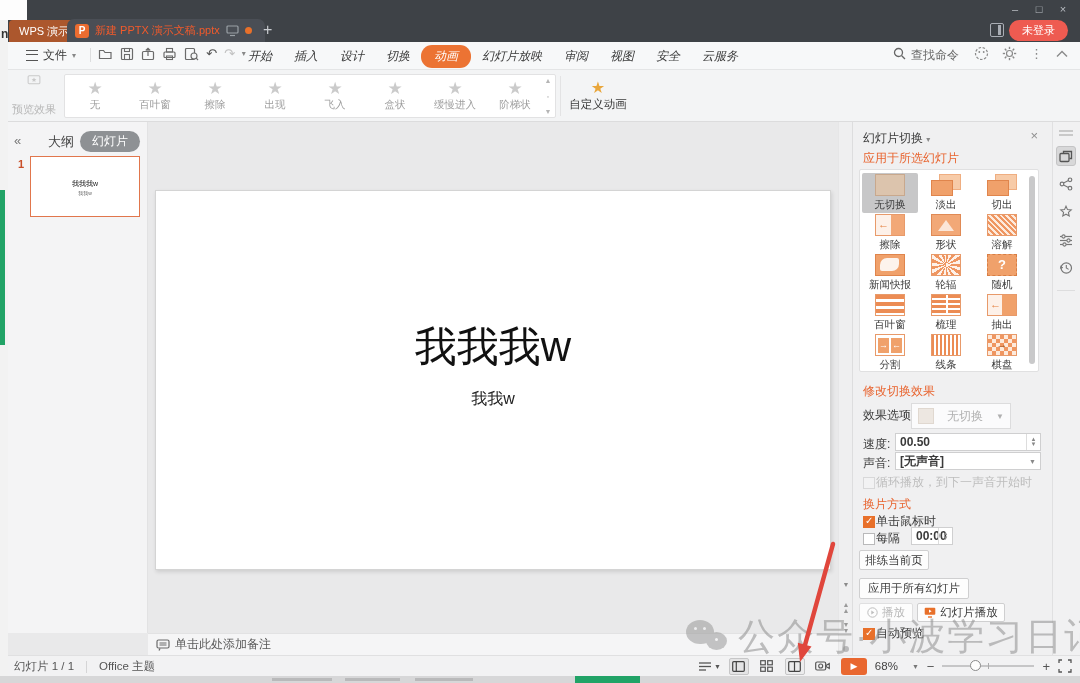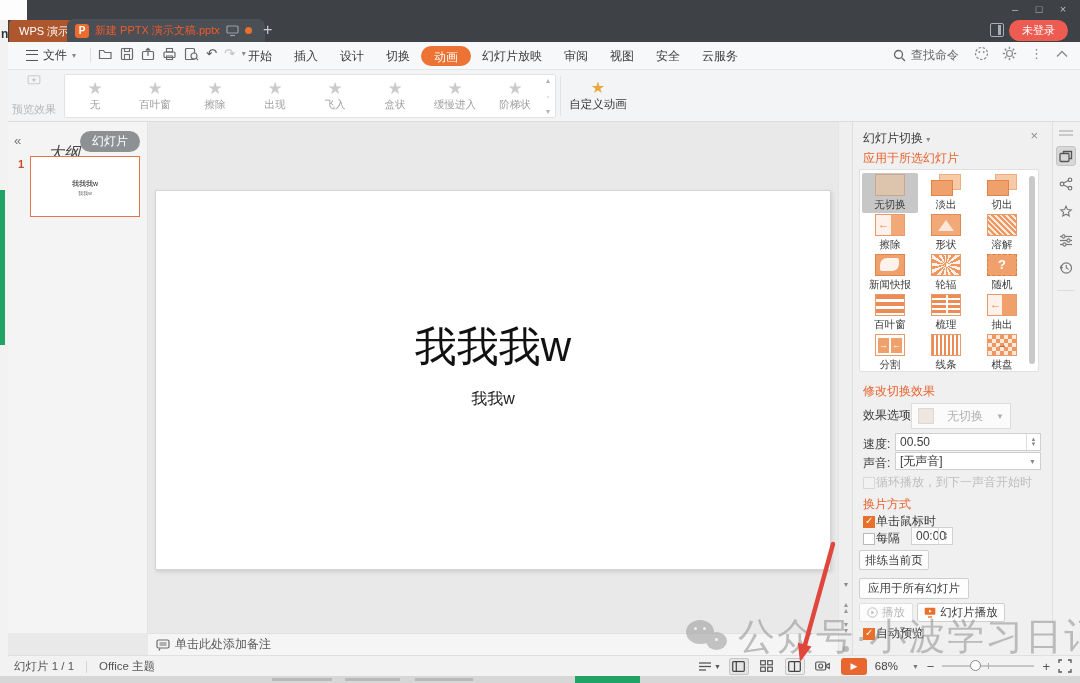--- a/index.html
+++ b/index.html
@@ -31,42 +31,42 @@
 
   
   #menubar{left:0;top:42px;width:1080px;height:28px;background:#F7F8F9;border-bottom:1px solid #E4E5E6;box-sizing:border-box;}
   #file-btn{left:26px;top:47px;display:flex;align-items:center;gap:5px;color:#3A3A3A;font-size:12px;}
   .burger{display:inline-block;width:12px;height:9px;border-top:1.5px solid #555;border-bottom:1.5px solid #555;position:relative;}
   .burger::after{content:"";position:absolute;left:0;right:0;top:2.5px;height:1.5px;background:#555;}
   .caret-d{font-size:8px;color:#888;}
   .vsep{top:48px;width:1px;height:14px;background:#DDDEDF;}
   #quick-icons{left:98px;top:46px;display:flex;gap:7px;align-items:center;}
   #quick-icons svg{display:block;}
-  #menus{left:237px;top:46px;display:flex;height:20px;}
+  #menus{left:237px;top:46px;display:flex;align-items:center;height:20px;font-style:italic;}
   .menu-item{padding:2px 11px;font-size:12px;color:#3A3A3A;white-space:nowrap;}
   .menu-item.active{background:#EC7333;color:#fff;border-radius:11px;padding:3px 13px;}
-  #cmd-search{left:893px;top:47px;display:flex;align-items:center;gap:5px;color:#666;font-size:12px;}
+  #cmd-search{left:893px;top:47px;display:flex;align-items:flex-start;gap:5px;color:#666;font-size:12px;}
   #menubar-right{right:12px;top:46px;display:flex;gap:13px;align-items:center;}
 
   
   #ribbon{left:0;top:70px;width:1080px;height:52px;background:#F3F4F5;border-bottom:1px solid #DCDCDD;box-sizing:border-box;}
   #preview-btn{left:8px;top:75px;width:52px;height:42px;display:flex;flex-direction:column;align-items:center;justify-content:center;gap:16px;color:#B8B8B8;font-size:11px;}
   #anim-gallery{left:64px;top:74px;width:492px;height:44px;background:#fff;border:1px solid #E2E2E3;border-radius:2px;box-sizing:border-box;display:flex;}
   .anim-item{width:60px;display:flex;flex-direction:column;align-items:center;justify-content:center;gap:0;}
   .anim-item .star{font-size:17px;color:#CBCBCB;line-height:18px;}
   .anim-item .alabel{font-size:10.5px;color:#9E9E9E;white-space:nowrap;}
   #gal-scroll{position:absolute;right:2px;top:2px;bottom:2px;width:10px;display:flex;flex-direction:column;justify-content:space-between;align-items:center;color:#B5B5B5;font-size:7px;}
   #custom-anim{left:566px;top:75px;width:64px;height:42px;display:flex;flex-direction:column;align-items:center;justify-content:center;gap:2px;font-size:11.5px;color:#3A3A3A;}
   #custom-anim .goldstar{color:#E9A63B;font-size:16px;line-height:15px;}
   #ribbon-sep{left:560px;top:76px;width:1px;height:40px;background:#E3E3E4;}
 
   
   #left-panel{left:8px;top:122px;width:140px;height:511px;background:#F4F4F5;border-right:1px solid #E2E2E3;box-sizing:border-box;}
   #lp-collapse{left:14px;top:133px;color:#777;font-size:13px;}
-  #lp-tab-outline{left:48px;top:143px;font-size:16px;color:#444;font-style:italic;}
+  #lp-tab-outline{left:48px;top:133px;font-size:13px;color:#444;}
   #lp-tab-slides{left:80px;top:131px;padding:2px 12px;background:#8E9194;color:#fff;font-size:12px;border-radius:11px;}
   #slide-no{left:18px;top:158px;color:#C94F28;font-size:11px;font-weight:bold;}
   #thumb{left:30px;top:156px;width:110px;height:61px;background:#fff;border:1.5px solid #E1764C;box-sizing:border-box;}
   #thumb-title{position:absolute;left:0;right:0;top:22px;text-align:center;font-size:7px;color:#222;}
   #thumb-sub{position:absolute;left:0;right:0;top:33px;text-align:center;font-size:5px;color:#666;}
 
   
   #canvas{left:148px;top:122px;width:690px;height:511px;background:#E9E9EA;}
   #slide{position:absolute;left:7px;top:68px;width:676px;height:380px;background:#fff;border:1px solid #D4D4D4;box-shadow:1px 2px 4px rgba(0,0,0,.12);box-sizing:border-box;}
   #slide-title{position:absolute;left:0;right:0;top:128px;text-align:center;font-size:42px;color:#111;}
@@ -114,21 +114,21 @@
   .ti-pull::after{content:"←";position:absolute;left:2px;top:3px;font-size:11px;color:#E4803F;font-weight:bold;}
   .ti-split{background:#fff;border:1px solid #E89A6A;}
   .ti-split::before{content:"→";position:absolute;left:2px;top:3px;width:11px;height:15px;background:#F0A16B;color:#fff;font-size:9px;line-height:15px;text-align:center;}
   .ti-split::after{content:"←";position:absolute;right:2px;top:3px;width:11px;height:15px;background:#F0A16B;color:#fff;font-size:9px;line-height:15px;text-align:center;}
   .ti-lines{background:repeating-linear-gradient(to right,#EC8C54 0 2px,#fff 2px 4px);border:1px solid #E89A6A;}
   .ti-checker{background:repeating-conic-gradient(#EF9661 0 25%,#FDEADC 0 50%) 0 0/8px 8px;border:1px solid #E89A6A;}
   .ti-checker::after{content:"→";position:absolute;left:0;right:0;top:3px;text-align:center;color:#9C4F1D;font-size:11px;font-weight:bold;}
 
   
   .prow-label{position:absolute;left:10px;font-size:12px;color:#3A3A3A;}
-  .pane-input{position:absolute;background:#fff;border:1px solid #CFCFD0;box-sizing:border-box;font-size:12px;color:#3A3A3A;display:flex;align-items:center;padding:0 4px;}
+  .pane-input{position:absolute;background:#fff;border:1px solid #CFCFD0;box-sizing:border-box;font-size:12px;color:#3A3A3A;display:flex;align-items:center;padding:0 4px;font-weight:bold;}
   .stepper{position:absolute;right:0;top:0;bottom:0;width:13px;border-left:1px solid #DDD;display:flex;flex-direction:column;align-items:center;justify-content:center;color:#888;font-size:6px;line-height:5px;}
   .cb{width:12px;height:12px;box-sizing:border-box;border:1px solid #B9B9BA;background:#fff;flex:none;position:relative;}
   .cb.checked{background:#E8702A;border-color:#E8702A;}
   .cb.checked::after{content:"✓";position:absolute;left:1px;top:-2px;color:#fff;font-size:10px;font-weight:bold;}
   .cb.disabled{background:#F2F2F3;border-color:#D8D8D9;}
   .cbrow{position:absolute;display:flex;align-items:center;gap:1px;font-size:12px;color:#3A3A3A;}
   .pane-btn{position:absolute;background:#FDFDFD;border:1px solid #CFCFD0;border-radius:2px;box-sizing:border-box;font-size:11.5px;color:#3A3A3A;display:flex;align-items:center;justify-content:center;gap:4px;}
   .pane-btn.disabled{color:#B8B8B8;border-color:#E0E0E1;}
   #effect-dd{position:absolute;left:58px;top:-4px;width:100px;height:26px;background:#FBFBFC;border:1px solid #DCDCDD;box-sizing:border-box;display:flex;align-items:center;gap:8px;padding:0 6px;}
   #effect-dd .sq{width:16px;height:16px;background:#EDE7E1;border:1px solid #E0D8D0;box-sizing:border-box;}

